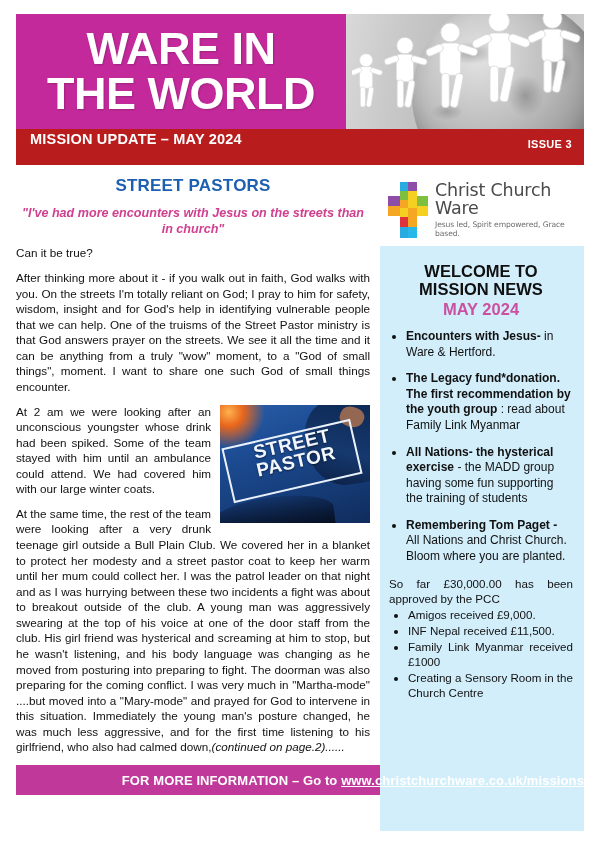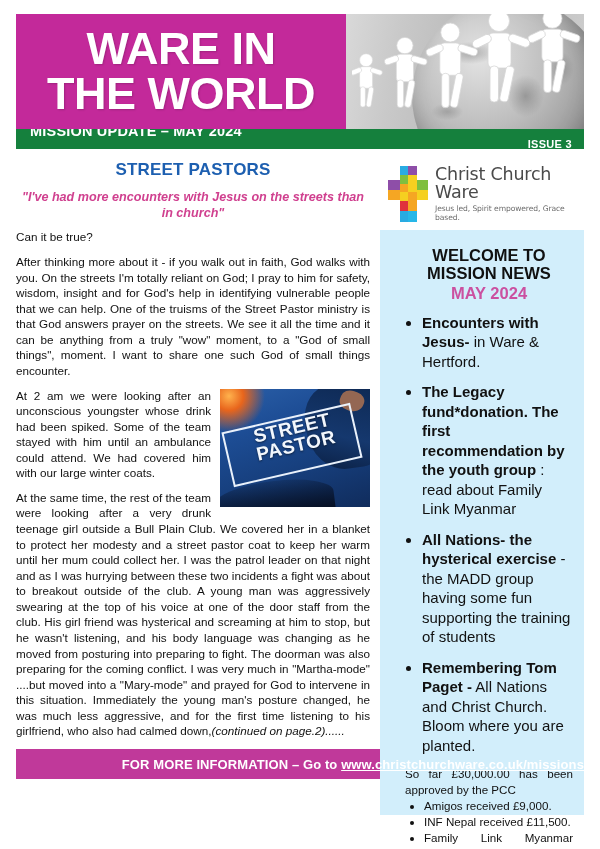--- a/index.html
+++ b/index.html
@@ -84,22 +84,22 @@
   .people-chain {
     position: absolute;
     left: 6px;
     bottom: 2px;
     width: 250px;
     height: 120px;
   }
 
   
   .strip {
-    height: 20px;
-    background: #15803d;
+    height: 36px;
+    background: #b91c1c;
     display: flex;
     align-items: center;
     justify-content: space-between;
     padding: 0 12px 16px 14px;
     box-sizing: border-box;
   }
   .strip-title {
     color: #ffffff;
     font-size: 14.5px;
     font-weight: bold;
@@ -230,21 +230,21 @@
     border-radius: 50% 50% 0 0;
     transform: rotate(-7deg);
   }
 
   .continued { font-style: italic; }
 
   
   .sidebar {
     background: #d3eefc;
     background: #d2eefb;
-    padding: 12px 11px 10px 25px;
+    padding: 12px 11px 10px 9px;
     box-sizing: border-box;
     height: 100%;
   }
   .sidebar-heading {
     text-align: center;
     font-size: 16.5px;
     font-weight: bold;
     line-height: 1.12;
     color: #101010;
     margin: 4px 0 0 0;
@@ -256,21 +256,21 @@
     color: #cc52a0;
     color: #cb50a0;
     margin: 1px 0 10px 0;
   }
   ul.sb-list {
     margin: 0;
     padding-left: 17px;
     list-style: disc;
   }
   ul.sb-list > li {
-    font-size: 15px;
+    font-size: 12px;
     line-height: 1.3;
     margin-bottom: 11px;
     color: #111111;
   }
   ul.sb-list > li b { font-weight: bold; }
 
   .pcc-note {
     font-size: 11.6px;
     line-height: 1.3;
     text-align: justify;

